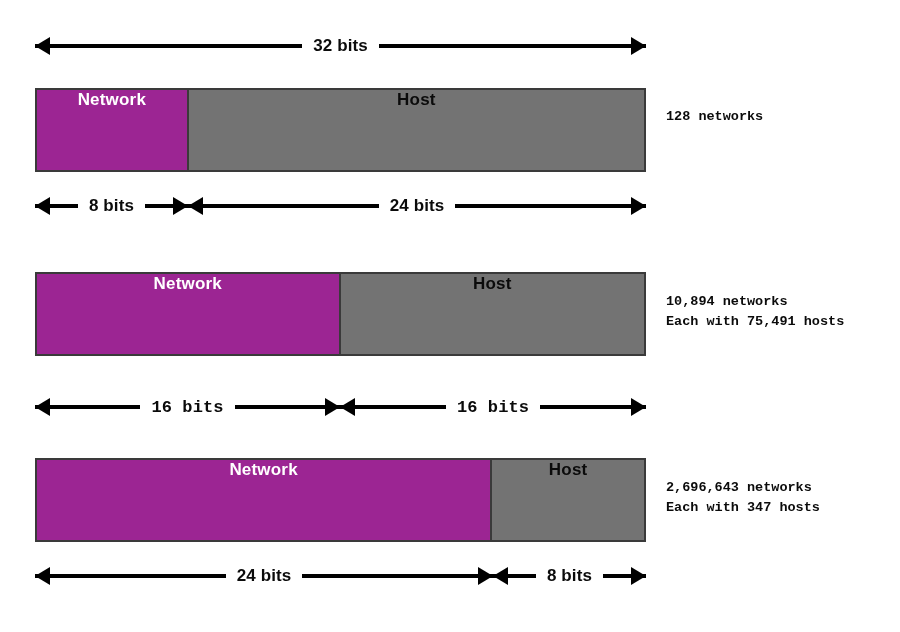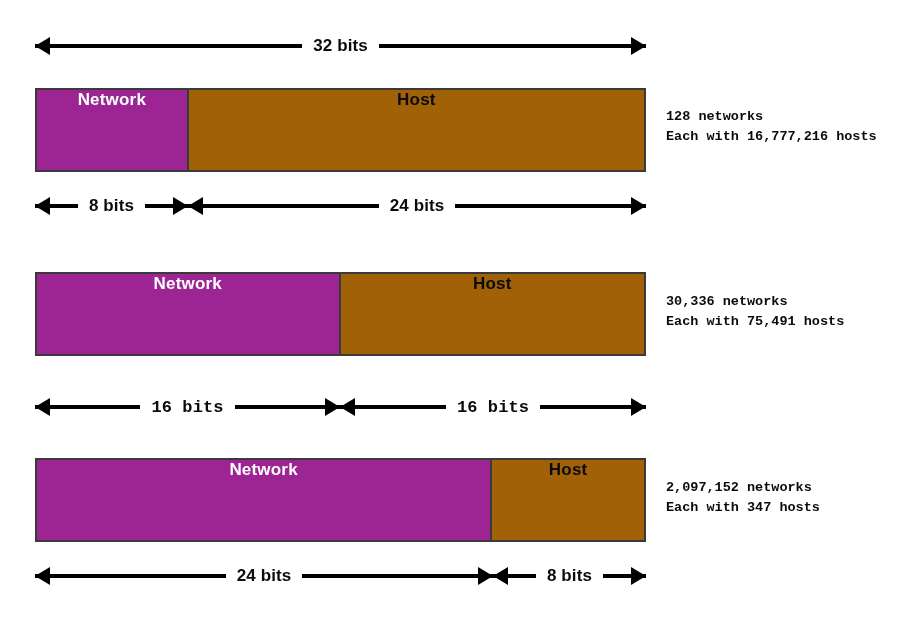--- a/index.html
+++ b/index.html
@@ -70,21 +70,21 @@
     font-size: 17px;
     font-weight: bold;
     letter-spacing: .2px;
   }
   .seg.network {
     background: #9c2593;
     color: #ffffff;
     border-right: 2px solid #3a3a3a;
   }
   .seg.host {
-    background: #a16207;
+    background: #737373;
     color: #0b0b0b;
   }
 
   
   .note {
     position: absolute;
     left: 666px;
     width: 234px;
     font-size: 13.5px;
     font-weight: bold;
@@ -112,21 +112,20 @@
     <div class="seg network" style="width:25%;">
       <span>Network</span>
     </div>
     <div class="seg host" style="width:75%;">
       <span>Host</span>
     </div>
   </div>
 
   <div class="note" style="top:107px;">
     <div>128 networks</div>
-    <div>Each with 16,777,216 hosts</div>
   </div>
 
   <div class="dim-row" style="left:35px; top:193px; width:611px;">
     <div class="dim-seg" style="width:153px;">
       <span class="line"></span>
       <span class="head left"></span>
       <span class="head right"></span>
       <span class="dim-label">8 bits</span>
     </div>
     <div class="dim-seg" style="width:458px;">
@@ -140,21 +139,21 @@
   <div class="bar" style="left:35px; top:272px; width:611px;">
     <div class="seg network" style="width:50%;">
       <span>Network</span>
     </div>
     <div class="seg host" style="width:50%;">
       <span>Host</span>
     </div>
   </div>
 
   <div class="note" style="top:292px;">
-    <div>30,336 networks</div>
+    <div>10,894 networks</div>
     <div>Each with 75,491 hosts</div>
   </div>
 
   <div class="dim-row" style="left:35px; top:394px; width:611px;font-family:Liberation Mono, monospace;">
     <div class="dim-seg" style="width:305px;">
       <span class="line"></span>
       <span class="head left"></span>
       <span class="head right"></span>
       <span class="dim-label">16 bits</span>
     </div>
@@ -169,21 +168,21 @@
   <div class="bar" style="left:35px; top:458px; width:611px;">
     <div class="seg network" style="width:75%;">
       <span>Network</span>
     </div>
     <div class="seg host" style="width:25%;">
       <span>Host</span>
     </div>
   </div>
 
   <div class="note" style="top:478px;">
-    <div>2,097,152 networks</div>
+    <div>2,696,643 networks</div>
     <div>Each with 347 hosts</div>
   </div>
 
   <div class="dim-row" style="left:35px; top:563px; width:611px;">
     <div class="dim-seg" style="width:458px;">
       <span class="line"></span>
       <span class="head left"></span>
       <span class="head right"></span>
       <span class="dim-label">24 bits</span>
     </div>

